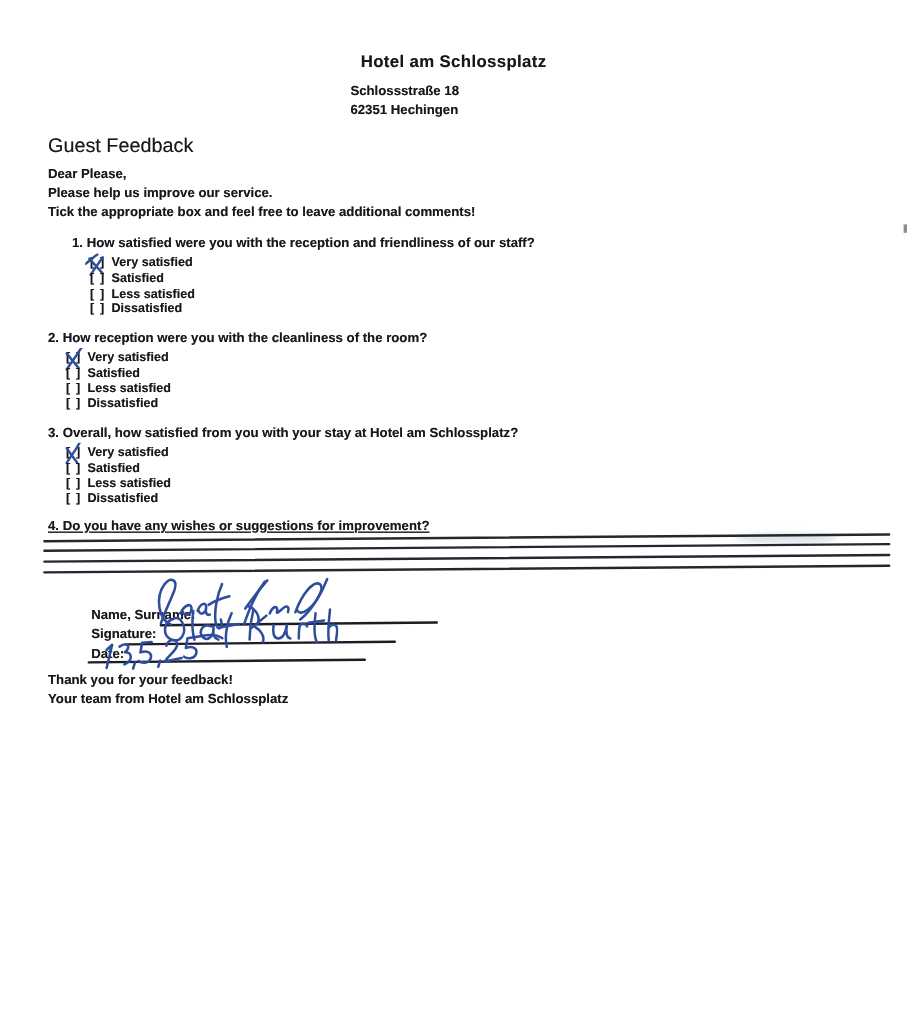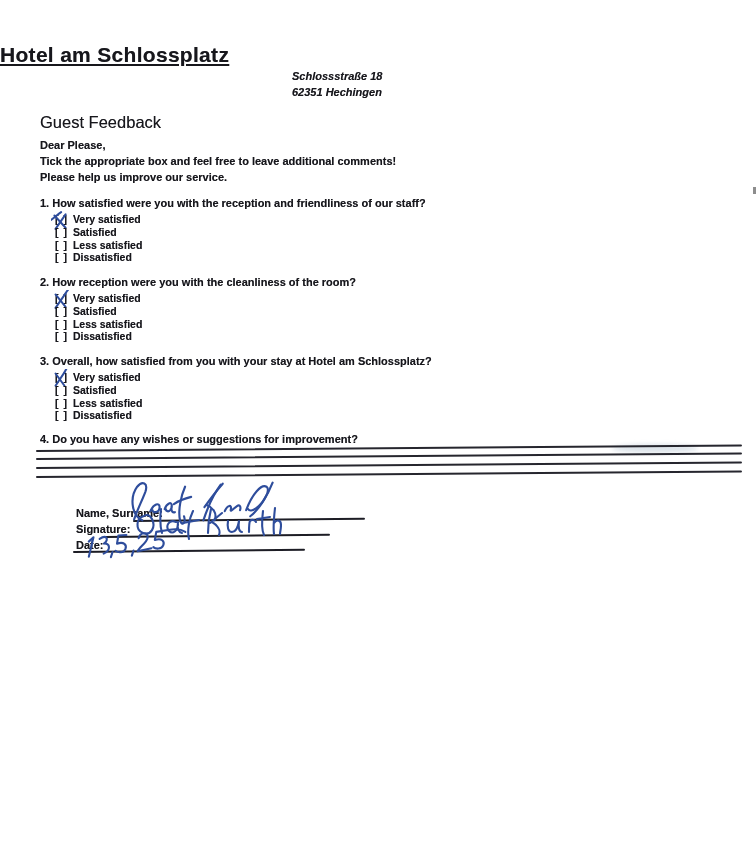--- a/index.html
+++ b/index.html
@@ -3,28 +3,28 @@
 <meta charset="utf-8">
 <style>
   html,body{margin:0;padding:0;background:#ffffff;}
   .page{
     position:relative;width:756px;height:846px;background:#ffffff;overflow:hidden;
     font-family:"Liberation Sans", sans-serif;color:#17171c;
     text-shadow:0 0 0.4px rgba(25,25,35,.55);
   }
   .abs{position:absolute;}
   
-  .hotel-title{left:0;right:0;top:43px;text-align:left;font-size:21px;font-weight:bold;letter-spacing:.3px;text-decoration:underline;}
-  .hotel-addr{left:292px;top:69px;font-size:11px;font-weight:bold;line-height:15.5px;font-style:italic;}
+  .hotel-title{left:0;right:0;top:43px;text-align:center;font-size:14px;font-weight:bold;letter-spacing:.3px;}
+  .hotel-addr{left:292px;top:69px;font-size:11px;font-weight:bold;line-height:15.5px;}
   
   .form-title{left:40px;top:113px;font-size:16.5px;font-weight:normal;}
   .intro{left:40px;top:137px;font-size:11px;font-weight:bold;line-height:16px;}
   
   .qblock{left:40px;font-size:11px;font-weight:bold;}
-  .q1{top:197px;} .q2{top:276px;} .q3{top:355px;} .q4{top:433px;}
+  .q1{top:197px;margin-left:20px;} .q2{top:276px;} .q3{top:355px;} .q4{top:433px;text-decoration:underline;}
   .q-text{margin-bottom:4px;white-space:nowrap;}
   .opts{margin-left:15px;font-size:10.5px;line-height:12.8px;}
   .opt{position:relative;white-space:nowrap;}
   .box{display:inline-block;margin-right:5px;letter-spacing:1px;}
   .mark{position:absolute;left:-4px;top:-2px;pointer-events:none;}
   .mark path{fill:none;stroke:#2e4d9c;stroke-width:1.8;stroke-linecap:round;}
   
   .ans-line{left:36px;width:706px;height:2px;background:#26262e;transform-origin:left center;transform:rotate(-0.45deg);border-radius:1px;}
   .l1{top:450px;} .l2{top:458px;} .l3{top:467px;} .l4{top:476px;}
   .smudge{left:612px;top:444px;width:86px;height:9px;background:#dde4ea;border-radius:50%;filter:blur(2px);}
@@ -51,22 +51,22 @@
 
   <div class="abs hotel-title">Hotel am Schlossplatz</div>
   <div class="abs hotel-addr">
     <div>Schlossstraße 18</div>
     <div>62351 Hechingen</div>
   </div>
 
   <div class="abs form-title">Guest Feedback</div>
   <div class="abs intro">
     <div>Dear Please,</div>
+    <div>Please help us improve our service.</div>
     <div>Tick the appropriate box and feel free to leave additional comments!</div>
-    <div>Please help us improve our service.</div>
   </div>
 
   <div class="abs qblock q1">
     <div class="q-text"><span>1.</span> <span>How satisfied were you with the reception and friendliness of our staff?</span></div>
     <div class="opts">
       <div class="opt">
         <svg class="mark" width="18" height="19" viewBox="0 0 16 17">
             <path d="M0,8 C3,6 6,3 9,1"></path>
             <path d="M3,4 L13,15"></path>
             <path d="M13,3 L4,16"></path>
@@ -159,15 +159,19 @@
     <path d="M8,9 L13,5 L7,24"></path>
     <path d="M19,7 C26,3 29,8 23,12 C29,12 30,19 22,22"></path>
     <path d="M31,21 L29,26"></path>
     <path d="M46,5 L38,5 L36,13 C43,11 46,15 44,19 C42,23 36,22 34,20"></path>
     <path d="M52,21 L50,26"></path>
     <path d="M58,9 C60,3 68,3 67,9 C66,14 58,18 56,22 L70,20"></path>
     <path d="M88,3 L76,4 L74,12 C81,10 84,14 82,18 C80,22 74,21 72,19"></path>
     <path d="M88,3 C95,2 101,3 105,6"></path>
   </svg>
 
+  <div class="abs closing">
+    <div>Thank you for your feedback!</div>
+    <div>Your team from Hotel am Schlossplatz</div>
+  </div>
 
   <div class="abs edge-speck"></div>
 </div>
 
 </body></html>

